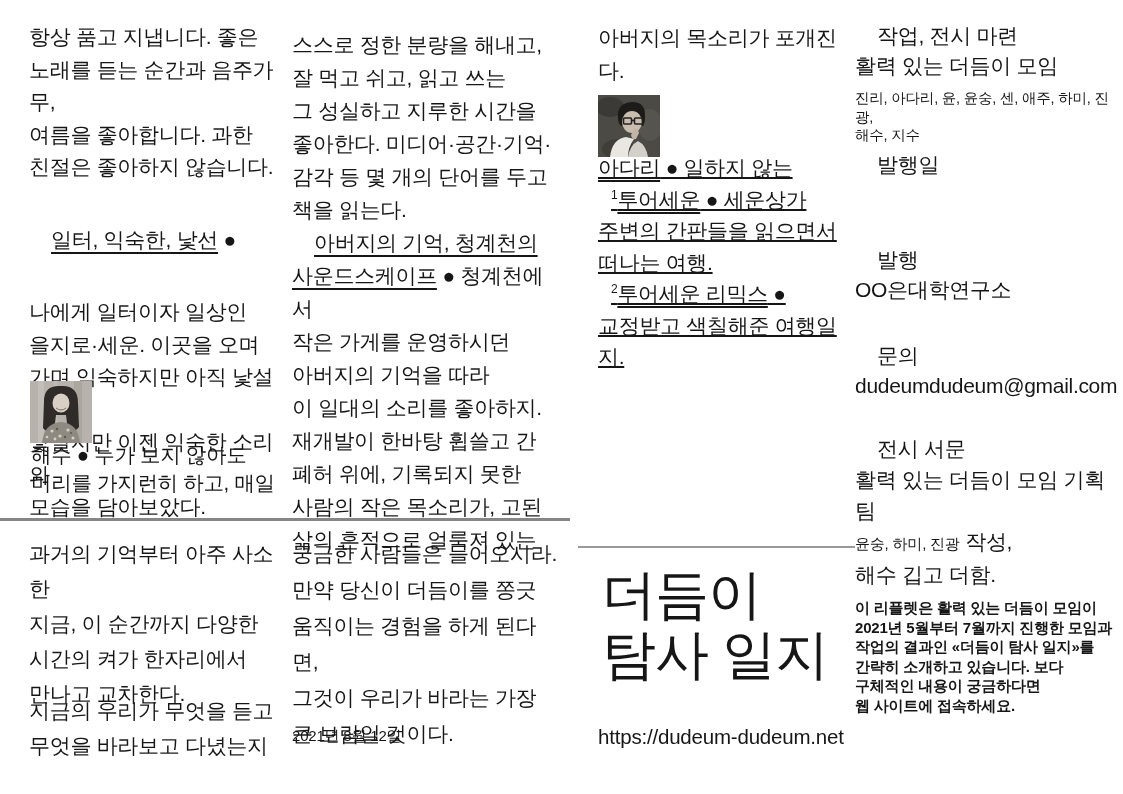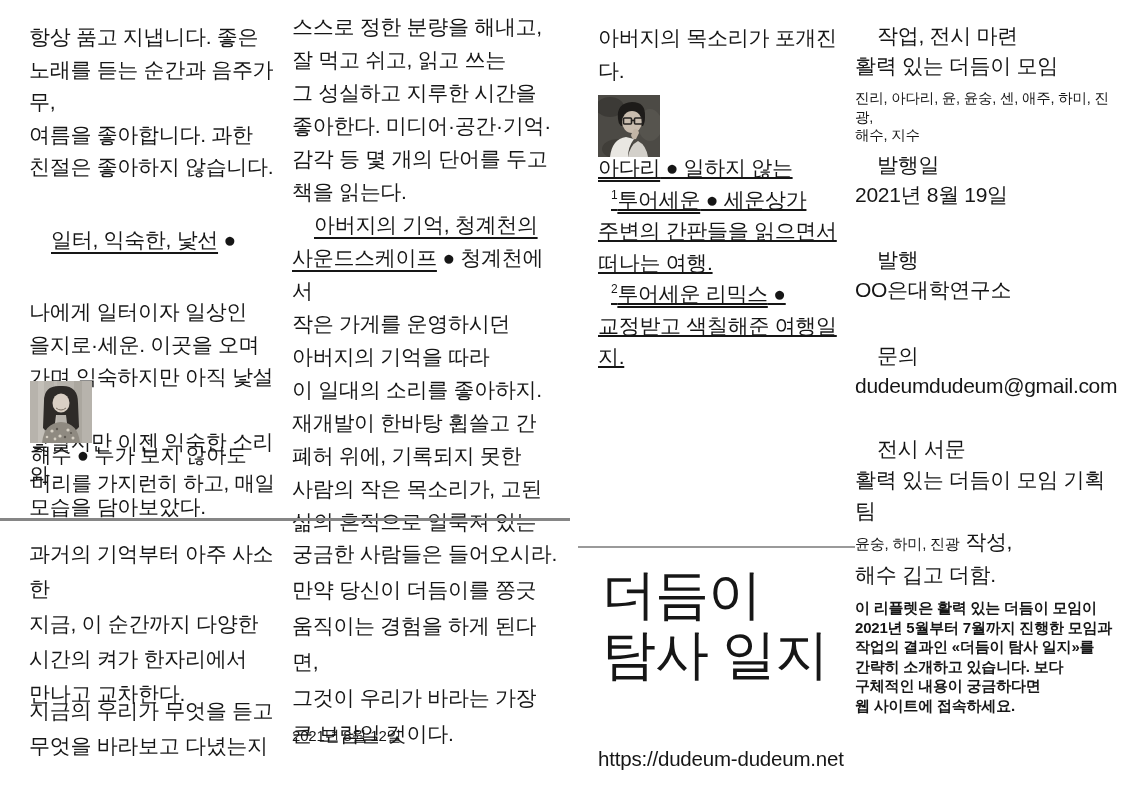--- a/index.html
+++ b/index.html
@@ -19,21 +19,21 @@
   .u{text-decoration:underline;text-underline-offset:5px;text-decoration-thickness:1.5px;}
   .ind{display:inline-block;width:22px;}
   .ind2{display:inline-block;width:13px;}
   sup.note{font-size:12px;line-height:0;vertical-align:super;}
   .cap{font-size:20.5px;line-height:28px;letter-spacing:-0.3px;}
   .cap3{font-size:21px;line-height:31.5px;letter-spacing:-0.3px;text-decoration:underline;}
   .small{font-size:15px;letter-spacing:-0.2px;}
   .names{font-size:14.5px;line-height:18.5px;letter-spacing:-0.2px;}
   .outro{font-size:15px;line-height:19.5px;letter-spacing:-0.2px;font-weight:bold;}
   .title{font-size:54px;line-height:60px;letter-spacing:-1px;white-space:pre-line;}
-  .url{font-size:20.5px;letter-spacing:-0.2px;margin-top:22px;}
+  .url{font-size:20.5px;letter-spacing:-0.2px;}
   .email{font-size:20px;letter-spacing:-0.3px;}
   .c4line{line-height:30px;font-size:21px;letter-spacing:-0.3px;white-space:pre-wrap;}
   .c4s5 .c4line{line-height:31px;}
   .rule{position:absolute;}
   .photo{position:absolute;display:block;}
   .abs{position:absolute;}
 </style>
 </head>
 <body>
 
@@ -80,21 +80,21 @@
 
     <div class="body lines abs" style="top:536px;line-height:35px">과거의 기억부터 아주 사소한
 지금, 이 순간까지 다양한
 시간의 켜가 한자리에서
 만나고 교차한다.</div>
     <div class="body lines abs" style="top:693px;line-height:35px">지금의 우리가 무엇을 듣고
 무엇을 바라보고 다녔는지</div>
   </div>
 
   <div class="col" id="col2">
-    <div class="body lh33 lines" style="margin-top:10px">스스로 정한 분량을 해내고,
+    <div class="body lh33 lines" style="margin-top:28px">스스로 정한 분량을 해내고,
 잘 먹고 쉬고, 읽고 쓰는
 그 성실하고 지루한 시간을
 좋아한다. 미디어·공간·기억·
 감각 등 몇 개의 단어를 두고
 책을 읽는다.</div>
     <div class="body lh33 line"><span class="ind"></span><span class="u">아버지의 기억, 청계천의</span></div>
     <div class="body lh33 line"><span class="u">사운드스케이프</span><span> ● 청계천에서</span></div>
     <div class="body lh33 lines">작은 가게를 운영하시던
 아버지의 기억을 따라
 이 일대의 소리를 좋아하지.
@@ -148,21 +148,20 @@
   <div class="col" id="col4">
     <div class="abs" style="top:21px">
       <div class="c4line"><span class="ind"></span><span>작업, 전시 마련</span></div>
       <div class="c4line">활력 있는 더듬이 모임</div>
       <div class="names lines" style="margin-top:8px">진리, 아다리, 윤, 윤숭, 센, 애주, 하미, 진광,
 해수, 지수</div>
     </div>
 
     <div class="abs" style="top:150px">
       <div class="c4line"><span class="ind"></span><span>발행일</span></div>
-      <div class="c4line">2021년 8월 19일</div>
     </div>
 
     <div class="abs" style="top:245px">
       <div class="c4line"><span class="ind"></span><span>발행</span></div>
       <div class="c4line">OO은대학연구소</div>
     </div>
 
     <div class="abs" style="top:341px">
       <div class="c4line"><span class="ind"></span><span>문의</span></div>
       <div class="c4line email">dudeumdudeum@gmail.com</div>

